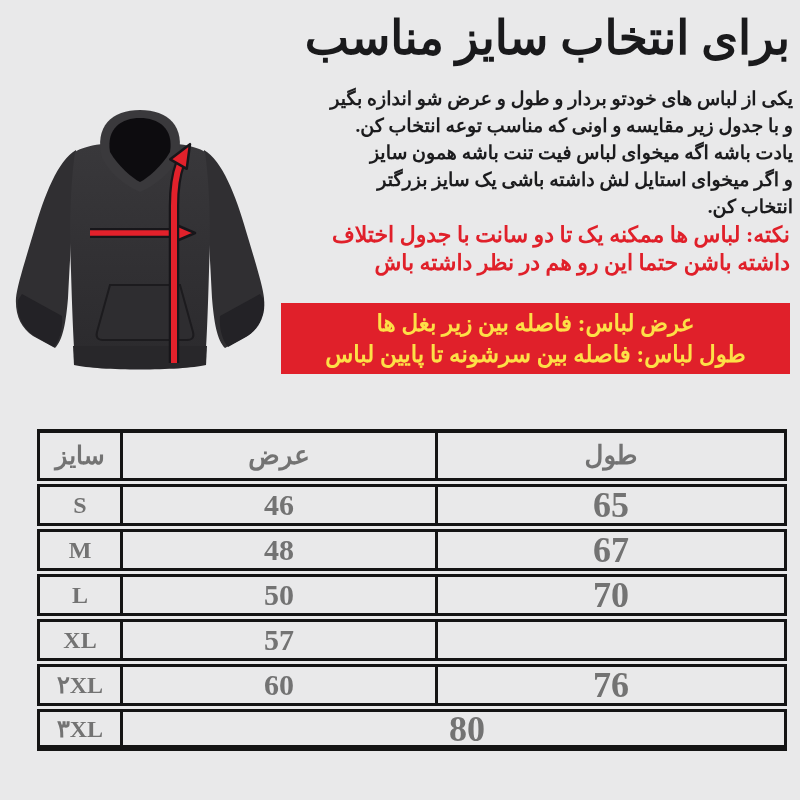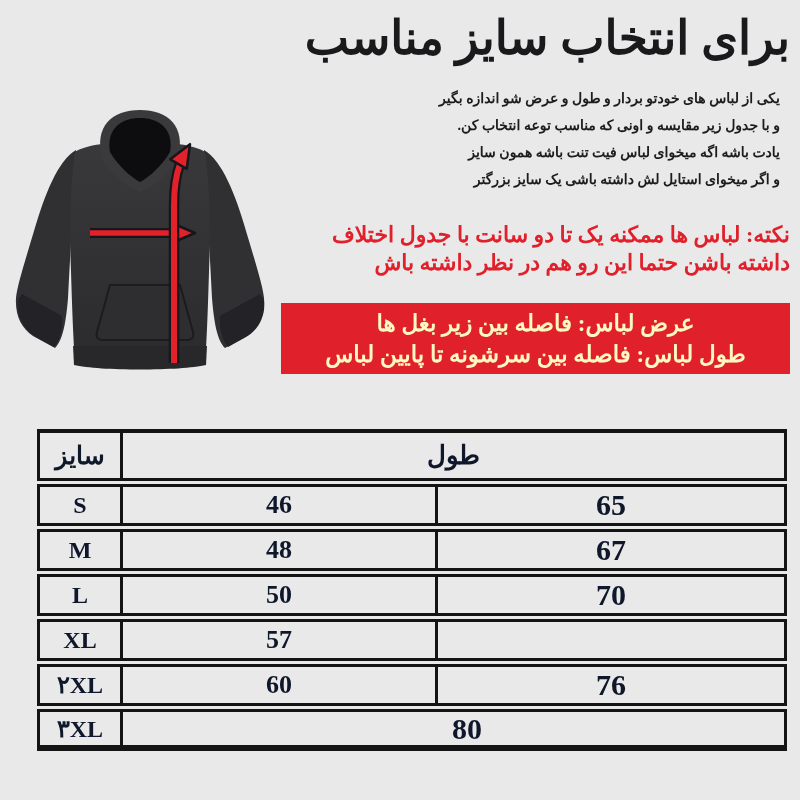--- a/index.html
+++ b/index.html
@@ -5,59 +5,60 @@
   html,body{margin:0;padding:0;}
   .page{
     position:relative;width:800px;height:800px;background:#e9e9ea;
     font-family:Liberation Serif, serif;overflow:hidden;color:#1c1c1e;
   }
   .title{
     position:absolute;top:8px;right:10px;direction:rtl;white-space:nowrap;
     font-size:47px;font-weight:bold;color:#1a1a1c;line-height:1.3;
   }
   .intro{
-    position:absolute;top:85px;right:20px;direction:rtl;text-align:right;
-    font-weight:bold;font-size:14px;line-height:27px;white-space:nowrap;color:#1c1c1e;
+    position:absolute;top:85px;right:7px;direction:rtl;text-align:right;
+    font-weight:bold;font-size:19px;line-height:27px;white-space:nowrap;color:#1c1c1e;
   }
   .note{
     position:absolute;top:221px;right:10px;direction:rtl;text-align:right;
     font-weight:bold;font-size:22px;line-height:28px;white-space:nowrap;color:#e0202a;
   }
   .defbox{
     position:absolute;top:303px;left:281px;width:509px;height:71px;box-sizing:border-box;
-    background:#e0202a;color:#fef9c3;direction:rtl;text-align:center;
+    background:#e0202a;color:#fde047;direction:rtl;text-align:center;
     font-weight:bold;font-size:23px;line-height:31px;padding-top:5px;
   }
   .hoodie{position:absolute;left:6px;top:96px;width:270px;height:290px;}
   .stable{position:absolute;left:37px;top:429px;width:750px;}
   .trow{
     display:flex;box-sizing:border-box;border:3px solid #141414;
     margin-bottom:3px;height:42px;direction:ltr;
   }
   .trow.thead{height:52px;border-top-width:4px;}
   .trow.last{border-bottom-width:6px;margin-bottom:0;gap:27px;}
-  .cell{display:flex;align-items:center;justify-content:center;font-weight:bold;color:#0f172a;}
+  .cell{display:flex;align-items:center;justify-content:center;font-weight:bold;color:#737373;}
   .c1{width:80px;border-right:3px solid #141414;font-size:24px;direction:ltr;}
-  .c2{width:312px;border-right:3px solid #141414;font-size:26px;}
-  .c3{flex:1;font-size:30px;}
+  .c2{width:312px;border-right:3px solid #141414;font-size:30px;}
+  .c3{flex:1;font-size:36px;}
   .thead .c1{font-size:25px;direction:rtl;}
   .thead .c2,.thead .c3{font-size:26px;direction:rtl;}
 </style>
 </head>
 <body>
 
 <div class="page">
 
   <div class="title">برای انتخاب سایز مناسب</div>
 
   <div class="intro">
     <div>یکی از لباس های خودتو بردار و طول و عرض شو اندازه بگیر</div>
     <div>و با جدول زیر مقایسه و اونی که مناسب توعه انتخاب کن.</div>
     <div>یادت باشه اگه میخوای لباس فیت تنت باشه همون سایز</div>
     <div>و اگر میخوای استایل لش داشته باشی یک سایز بزرگتر</div>
+    <div>انتخاب کن.</div>
   </div>
 
   <div class="note">
     <div>نکته: لباس ها ممکنه یک تا دو سانت با جدول اختلاف</div>
     <div>داشته باشن حتما این رو هم در نظر داشته باش</div>
   </div>
 
   <div class="defbox">
     <div>عرض لباس: فاصله بین زیر بغل ها</div>
     <div>طول لباس: فاصله بین سرشونه تا پایین لباس</div>
@@ -98,20 +99,21 @@
     <g>
       <path d="M168,267 L168,110 Q168,84 174,68" stroke="#17161a" stroke-width="10.5" fill="none"></path>
       <path d="M168,267 L168,110 Q168,84 174,68" stroke="#e2212b" stroke-width="6" fill="none"></path>
       <polygon points="0,-16 9.5,7 -9.5,7" transform="translate(176,62) rotate(30)" fill="#e2212b" stroke="#17161a" stroke-width="2.5" stroke-linejoin="round"></polygon>
     </g>
   </svg>
 
   <div class="stable">
     <div class="trow thead">
       <div class="cell c1">سایز</div>
+      <div class="cell c2">عرض</div>
       <div class="cell c3">طول</div>
     </div>
     <div class="trow">
       <div class="cell c1">S</div>
       <div class="cell c2">46</div>
       <div class="cell c3">65</div>
     </div>
     <div class="trow">
       <div class="cell c1">M</div>
       <div class="cell c2">48</div>

